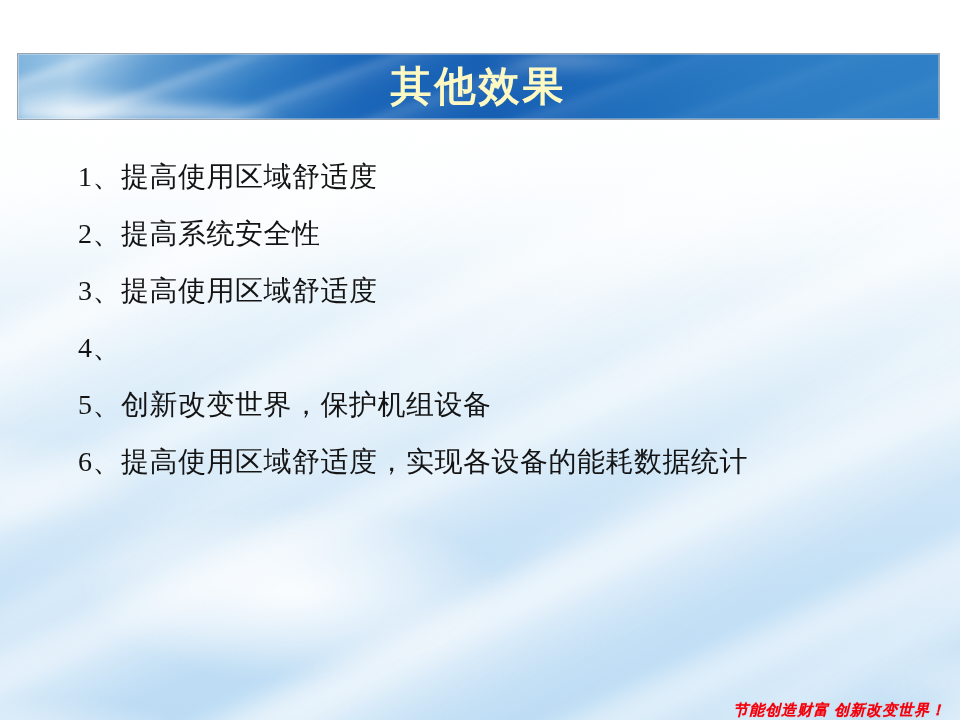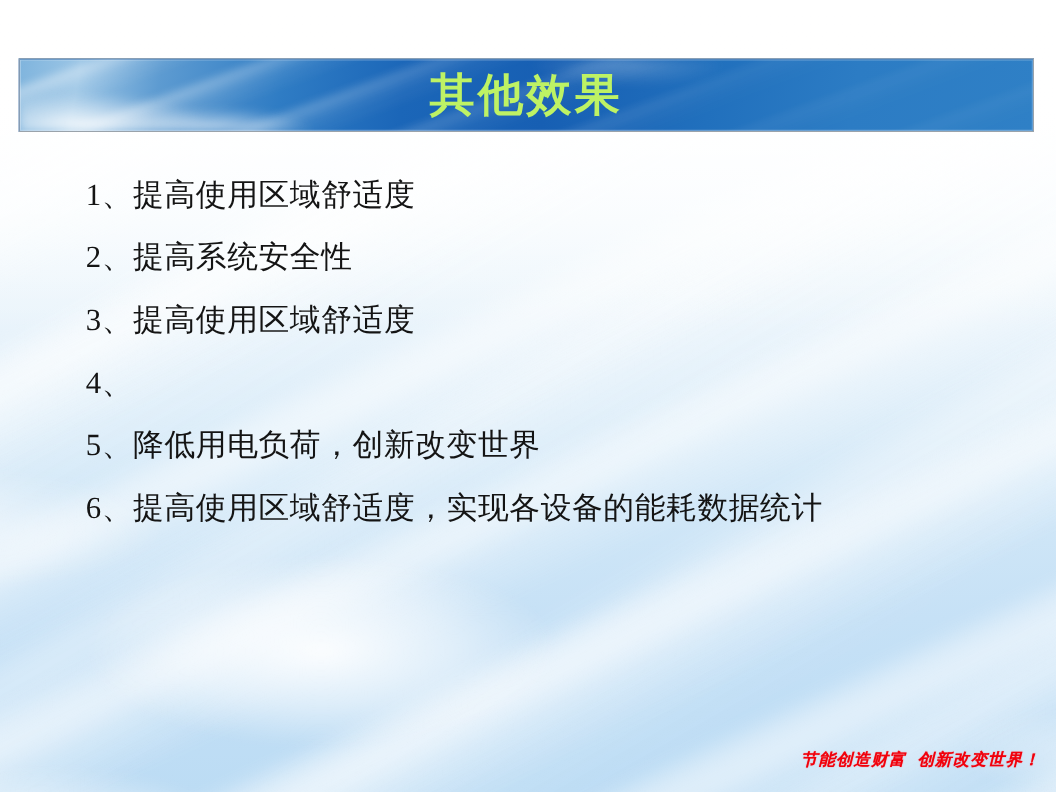--- a/index.html
+++ b/index.html
@@ -142,21 +142,21 @@
   }
   #title-text {
     position: absolute;
     left: 0; right: 0;
     top: 50%;
     transform: translateY(-52%);
     text-align: center;
     font-family: "DejaVu Sans", "Liberation Sans", sans-serif;
     font-size: 41px;
     font-weight: bold;
-    color: #bef264;
+    color: #fef9c3;
     letter-spacing: 3px;
     line-height: 1;
     white-space: nowrap;
   }
 
   
   #bullet-list {
     position: absolute;
     left: 78px;
     top: 148px;
@@ -177,22 +177,22 @@
   }
   .bullet-label {
     display: inline-block;
     text-align: right;
   }
 
   
   #footer-slogan {
     position: absolute;
     right: 14px;
-    bottom: 20px;
-    font-family: Liberation Mono, monospace;
+    bottom: 0;
+    font-family: Liberation Serif, serif;
     font-size: 15px;
     font-weight: bold;
     font-style: italic;
     color: #f0000c;
     letter-spacing: 1px;
     white-space: nowrap;
     text-shadow: 0 0 1px rgba(255,60,60,.8);
   }
 </style>
 </head>
@@ -230,21 +230,21 @@
       <span class="bullet-num">3、</span>
       <span class="bullet-label">提高使用区域舒适度</span>
     </div>
 
     <div class="bullet-row">
       <span class="bullet-num">4、</span>
     </div>
 
     <div class="bullet-row">
       <span class="bullet-num">5、</span>
-      <span class="bullet-label">降低用电负荷，创新改变世界</span>
+      <span class="bullet-label">创新改变世界，保护机组设备</span>
     </div>
 
     <div class="bullet-row">
       <span class="bullet-num">6、</span>
       <span class="bullet-label">提高使用区域舒适度，实现各设备的能耗数据统计</span>
     </div>
 
   </div>
 
   <div id="footer-slogan">节能创造财富 创新改变世界！</div>

